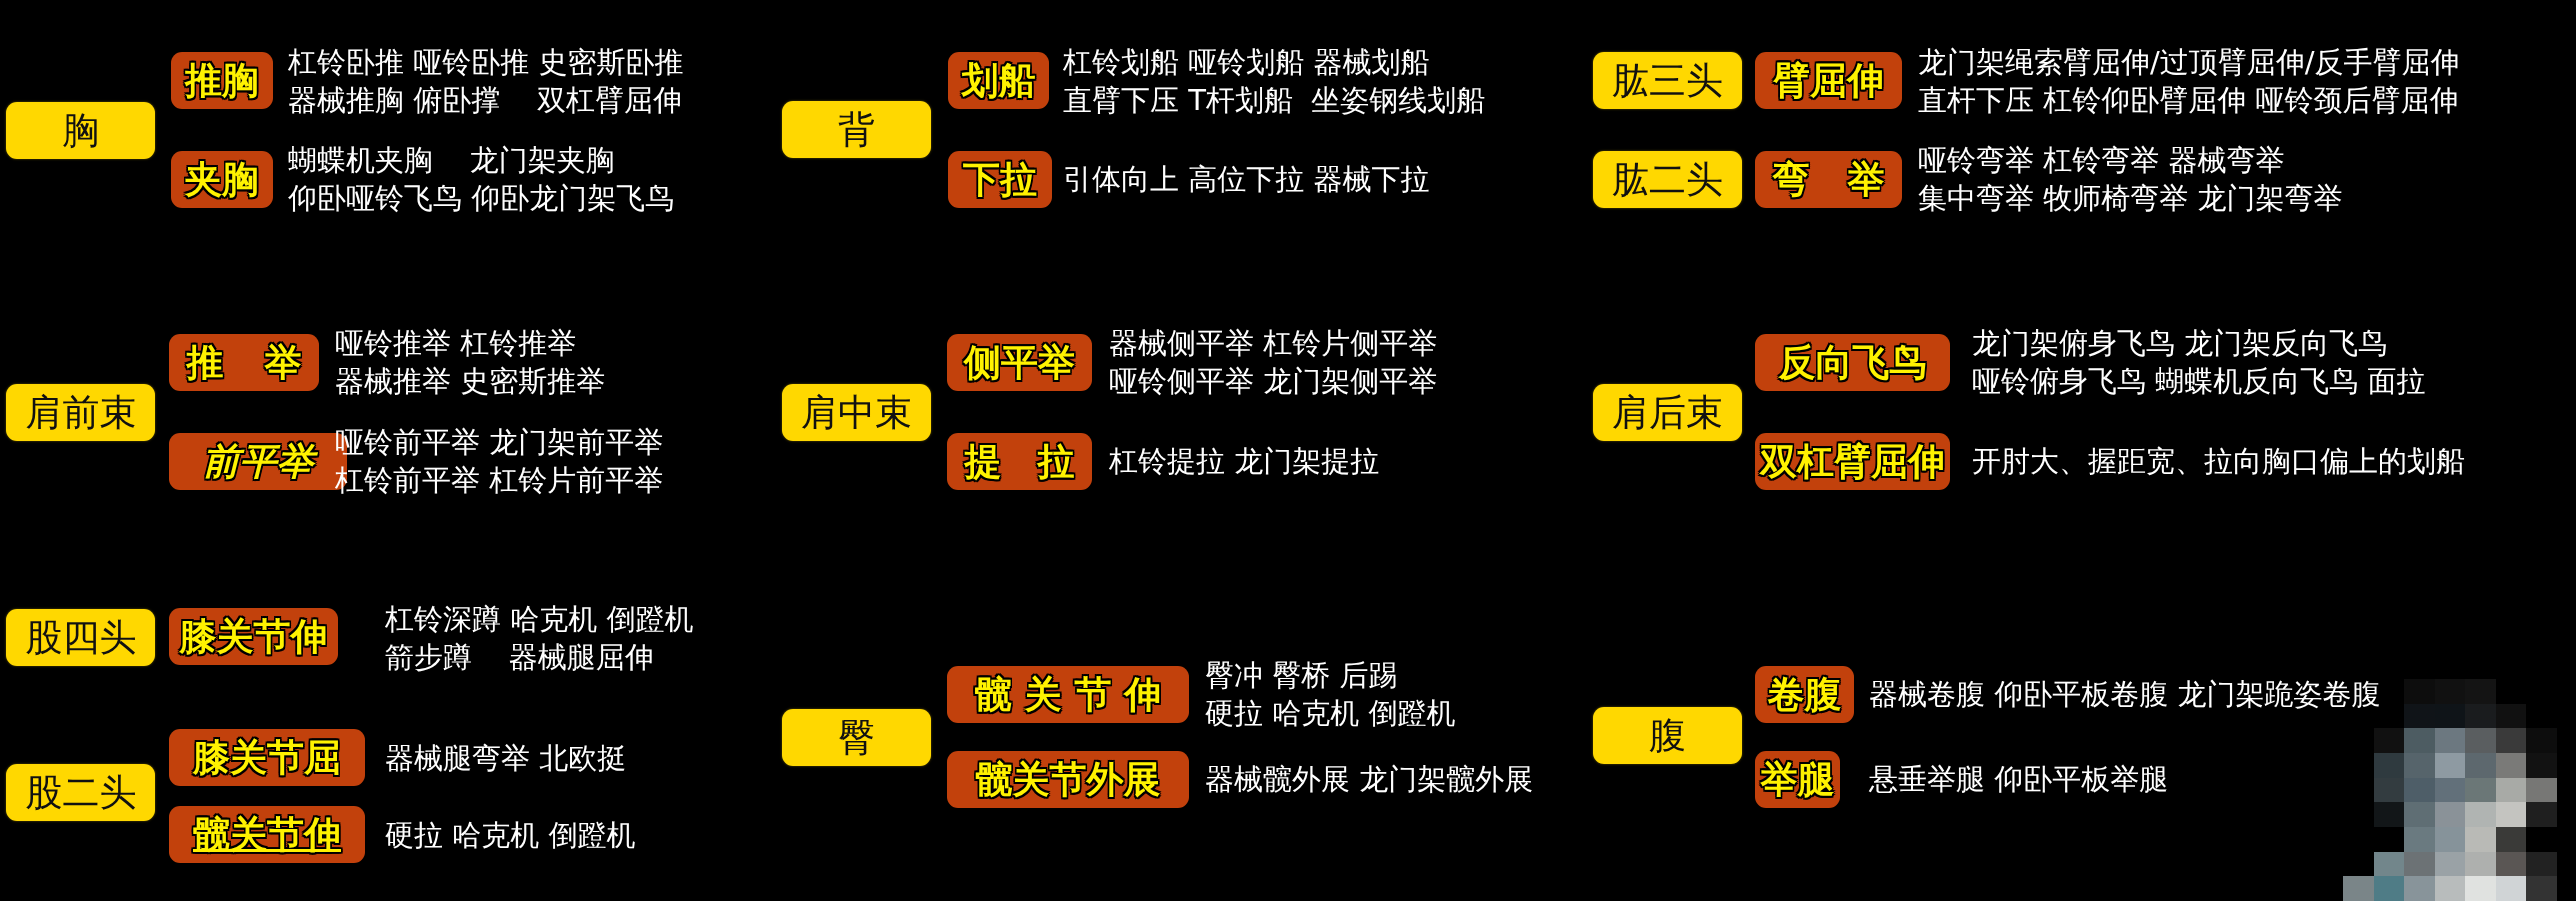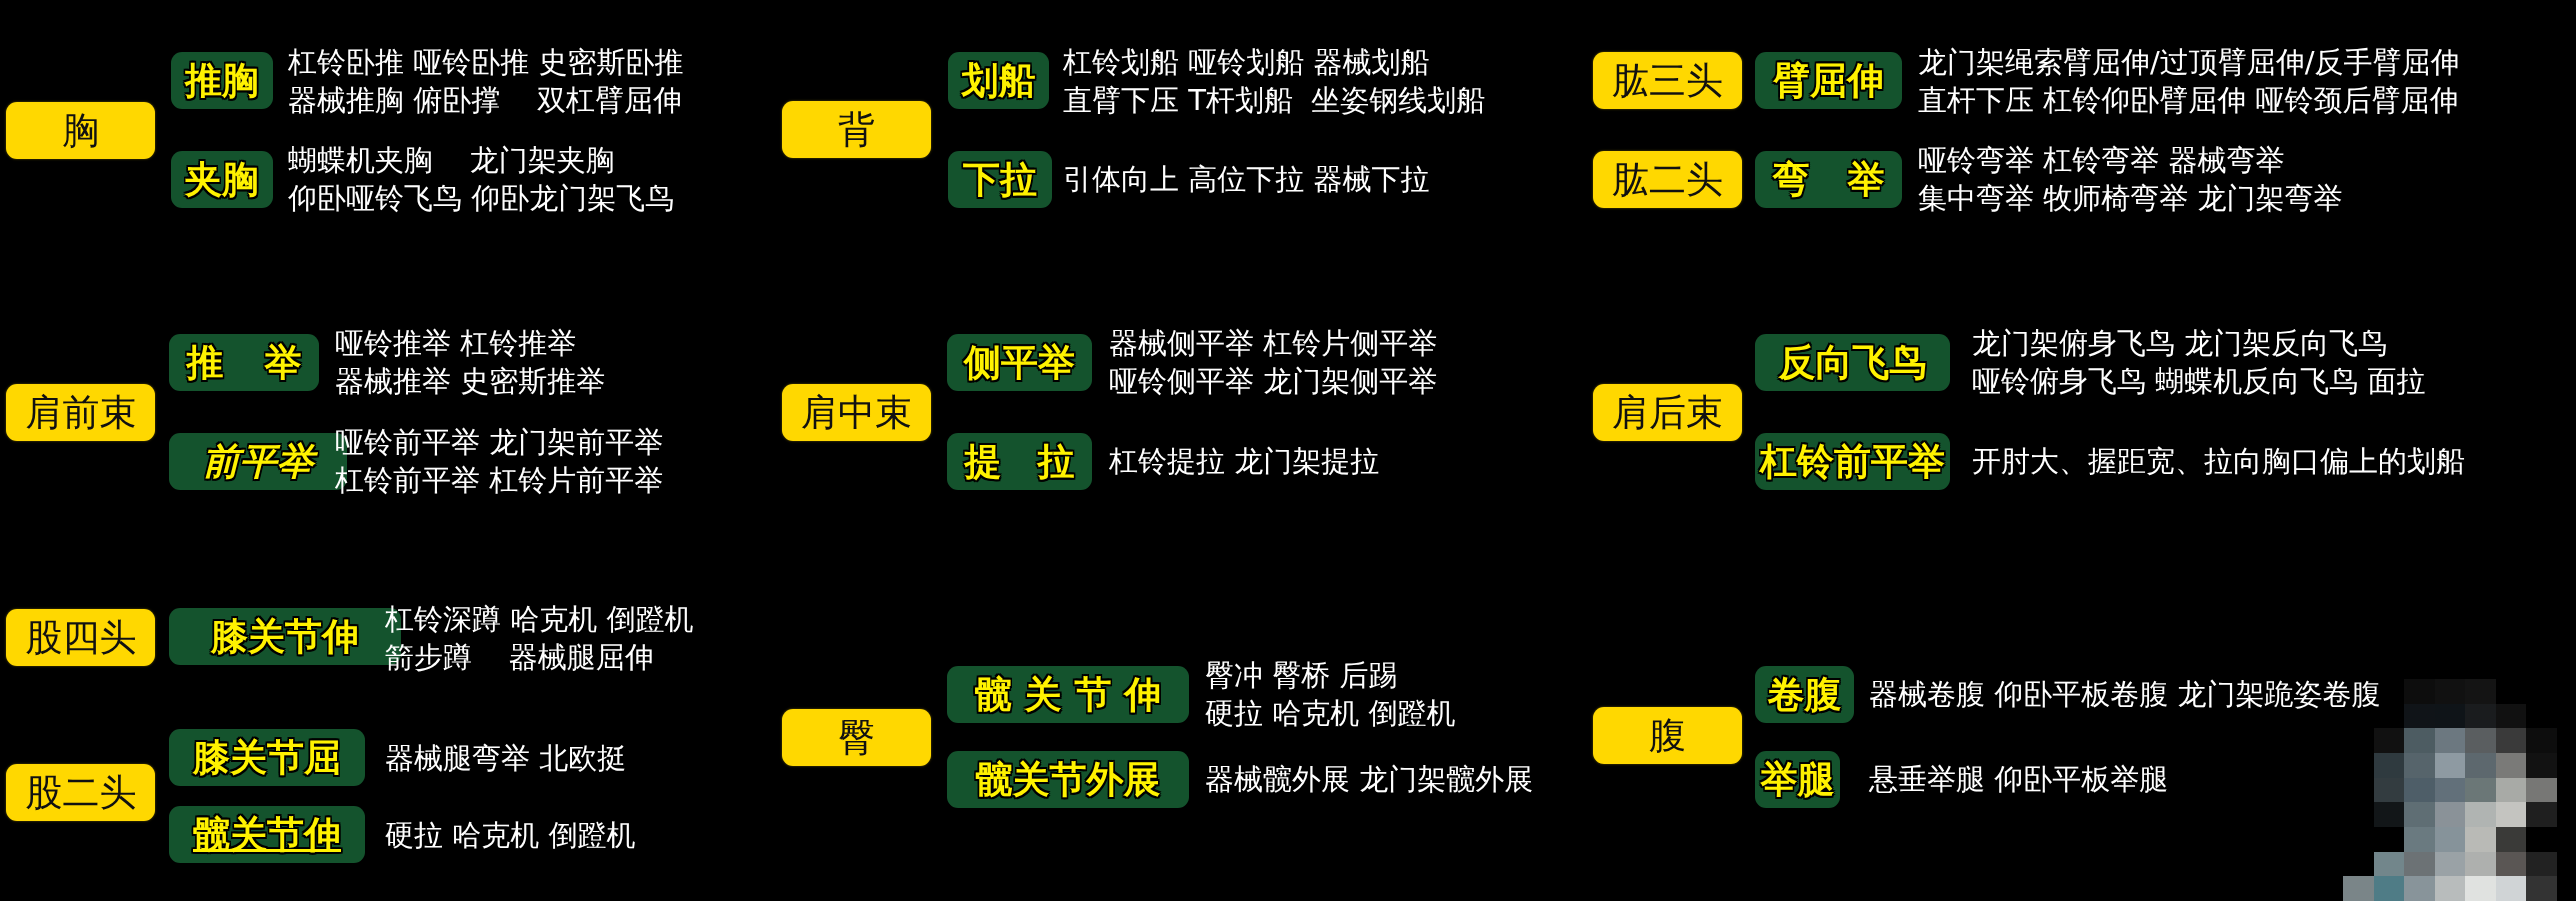--- a/index.html
+++ b/index.html
@@ -24,21 +24,21 @@
     display: flex;
     align-items: center;
     justify-content: center;
     font-size: 37px;
     font-weight: normal;
     box-shadow: 0 0 2.4px rgba(255, 216, 0, 0.4);
     white-space: nowrap;
   }
   .movement {
     position: absolute;
-    background: #14532d;
+    background: #c2410c;
     border-radius: 11px;
     height: 57px;
     display: flex;
     align-items: center;
     justify-content: center;
     font-size: 37px;
     font-weight: bold;
     color: #fff200;
     text-shadow:
       -1.6px -1.6px 0 #000, 1.6px -1.6px 0 #000, -1.6px 1.6px 0 #000, 1.6px 1.6px 0 #000,
@@ -123,27 +123,27 @@
     <span>提</span>
     <span>拉</span>
   </div>
   <div class="exercises" style="left:1109px;top:442px;"><div>杠铃提拉 龙门架提拉</div></div>
 </div>
 
 <div>
   <div class="muscle" style="left:1593px;top:384px;">肩后束</div>
   <div class="movement" style="left:1755px;top:334px;width:195px;">反向飞鸟</div>
   <div class="exercises" style="left:1972px;top:324px;"><div>龙门架俯身飞鸟 龙门架反向飞鸟</div><div>哑铃俯身飞鸟 蝴蝶机反向飞鸟 面拉</div></div>
-  <div class="movement" style="left:1755px;top:433px;width:195px;">杠铃前平举</div>
+  <div class="movement" style="left:1755px;top:433px;width:195px;">双杠臂屈伸</div>
   <div class="exercises" style="left:1972px;top:442px;"><div>开肘大、握距宽、拉向胸口偏上的划船</div></div>
 </div>
 
 <div>
   <div class="muscle" style="left:6.4px;top:609px;">股四头</div>
-  <div class="movement" style="left:169px;top:608px;width:232px;">膝关节伸</div>
+  <div class="movement" style="left:169px;top:608px;width:169px;">膝关节伸</div>
   <div class="exercises" style="left:385px;top:600px;"><div>杠铃深蹲 哈克机 倒蹬机</div><div>箭步蹲    器械腿屈伸</div></div>
 </div>
 
 <div>
   <div class="muscle" style="left:6.4px;top:764px;">股二头</div>
   <div class="movement" style="left:169px;top:729px;width:196px;">膝关节屈</div>
   <div class="exercises" style="left:385px;top:739px;"><div>器械腿弯举 北欧挺</div></div>
   <div class="movement" style="left:169px;top:806px;width:196px;text-decoration:underline;">髋关节伸</div>
   <div class="exercises" style="left:385px;top:816px;"><div>硬拉 哈克机 倒蹬机</div></div>
 </div>

